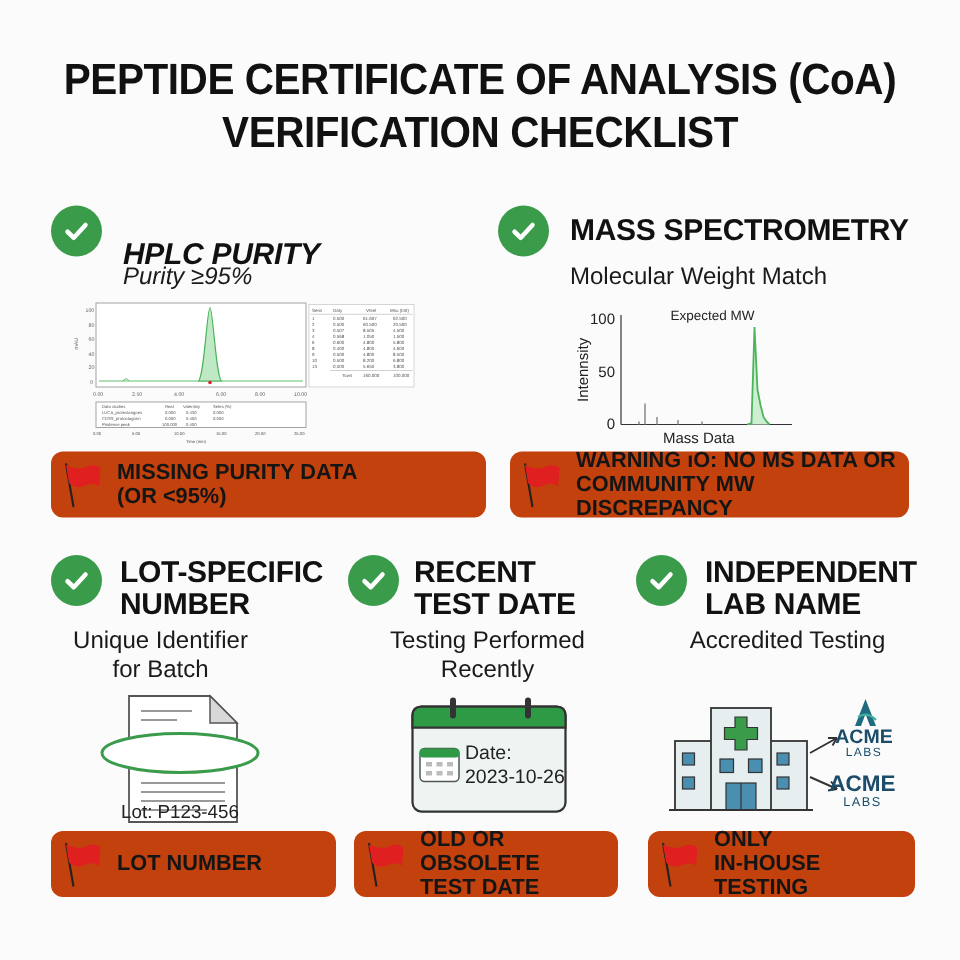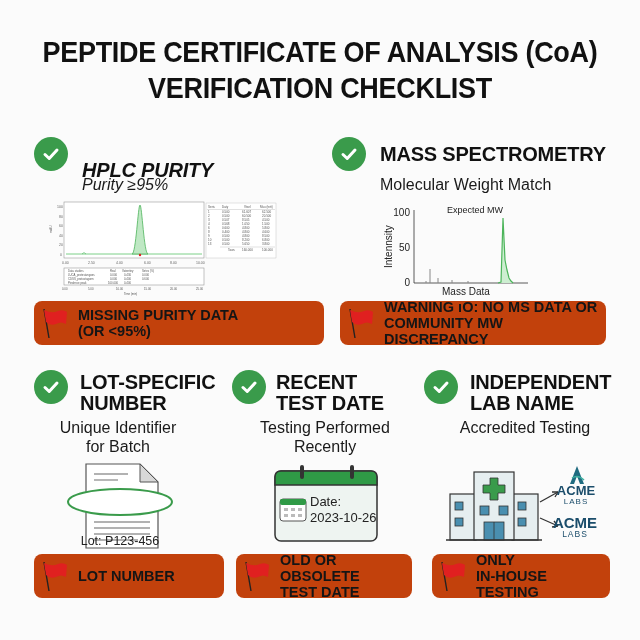--- a/index.html
+++ b/index.html
@@ -192,21 +192,21 @@
 
 <div class="check" style="left:34px;top:370px;">
   <svg viewBox="0 0 20 20">
       <path d="M4 10.5 L8.2 14.5 L16 6" stroke="#fff" stroke-width="3" fill="none" stroke-linecap="round" stroke-linejoin="round"></path>
     </svg>
 </div>
 <div class="heading" style="left:80px;top:372px;">
   <div>LOT-SPECIFIC</div>
   <div>NUMBER</div>
 </div>
-<div class="sub" style="left:38px;top:418px;width:160px;">
+<div class="sub" style="left:27px;top:418px;width:160px;">
   <div>Unique Identifier</div>
   <div>for Batch</div>
 </div>
 
 <svg class="chart-svg" style="left:58px;top:460px;" width="120" height="90">
   <path d="M28 4 L82 4 L100 22 L100 88 L28 88 Z" fill="#fff" stroke="#555" stroke-width="1.2"></path>
   <path d="M82 4 L82 22 L100 22 Z" fill="#d8d8d8" stroke="#555" stroke-width="1"></path>
   <g stroke="#999" stroke-width="1.4">
     <line x1="36" y1="14" x2="70" y2="14"></line>
       <line x1="36" y1="20" x2="60" y2="20"></line>

